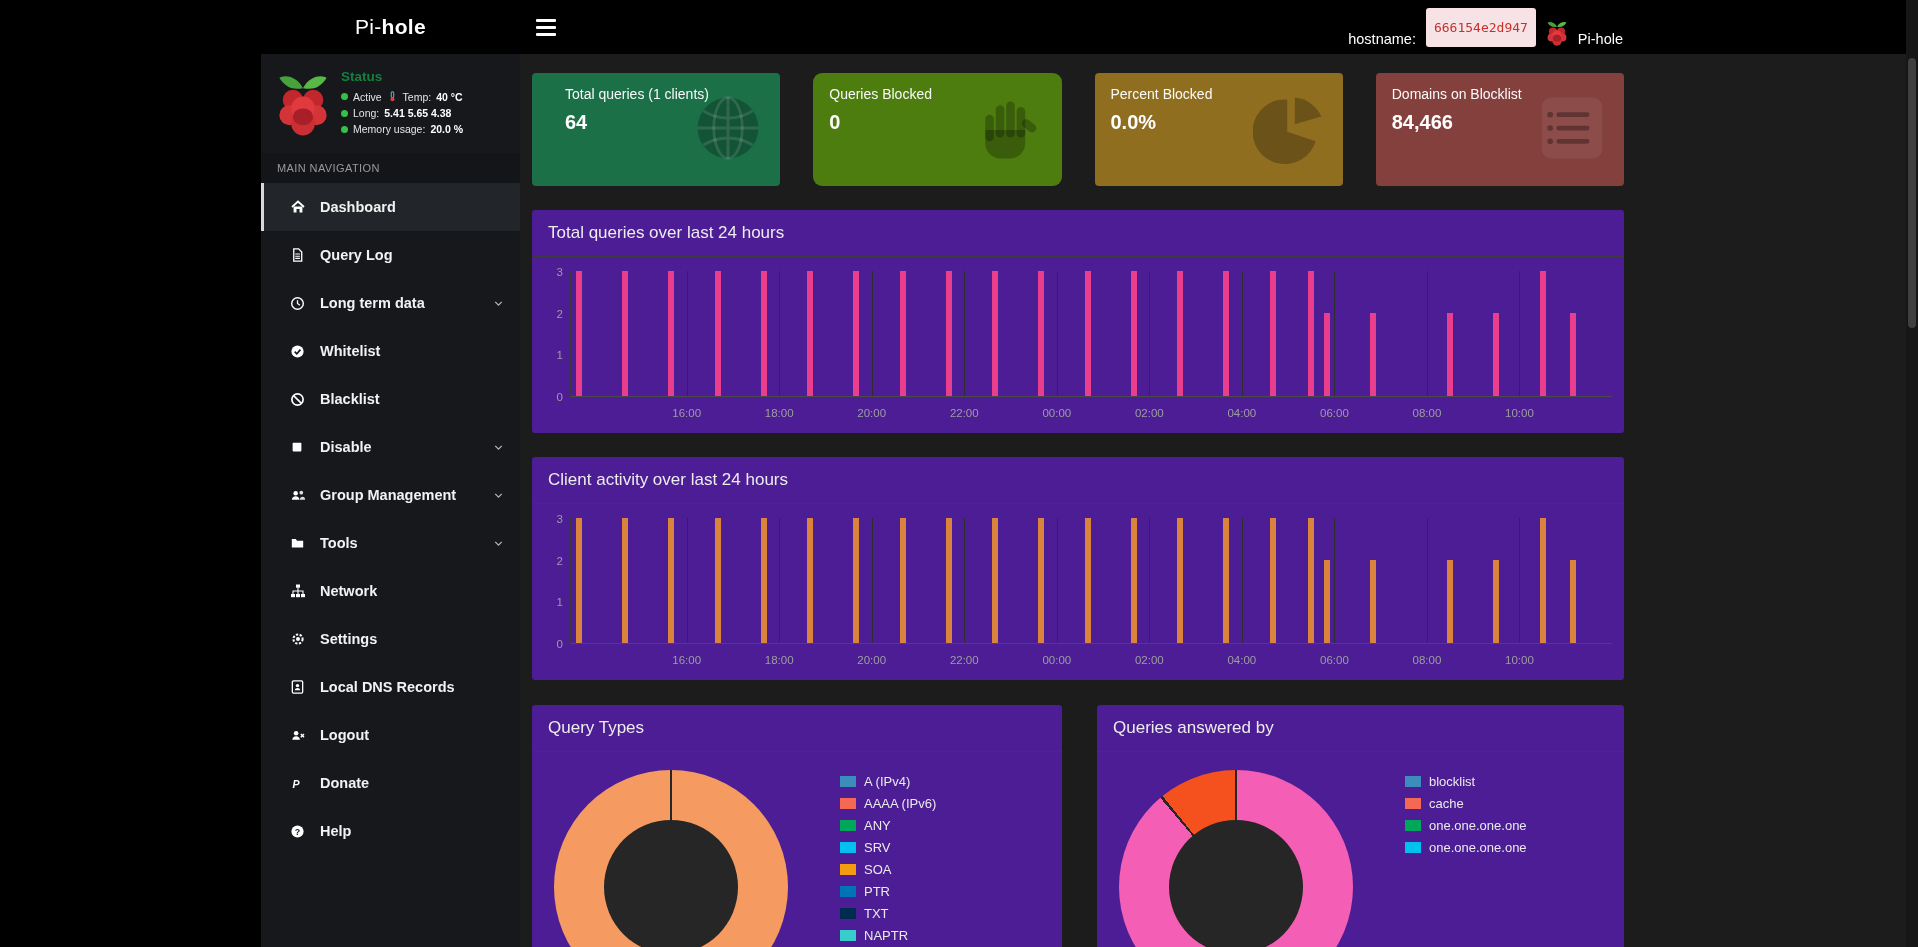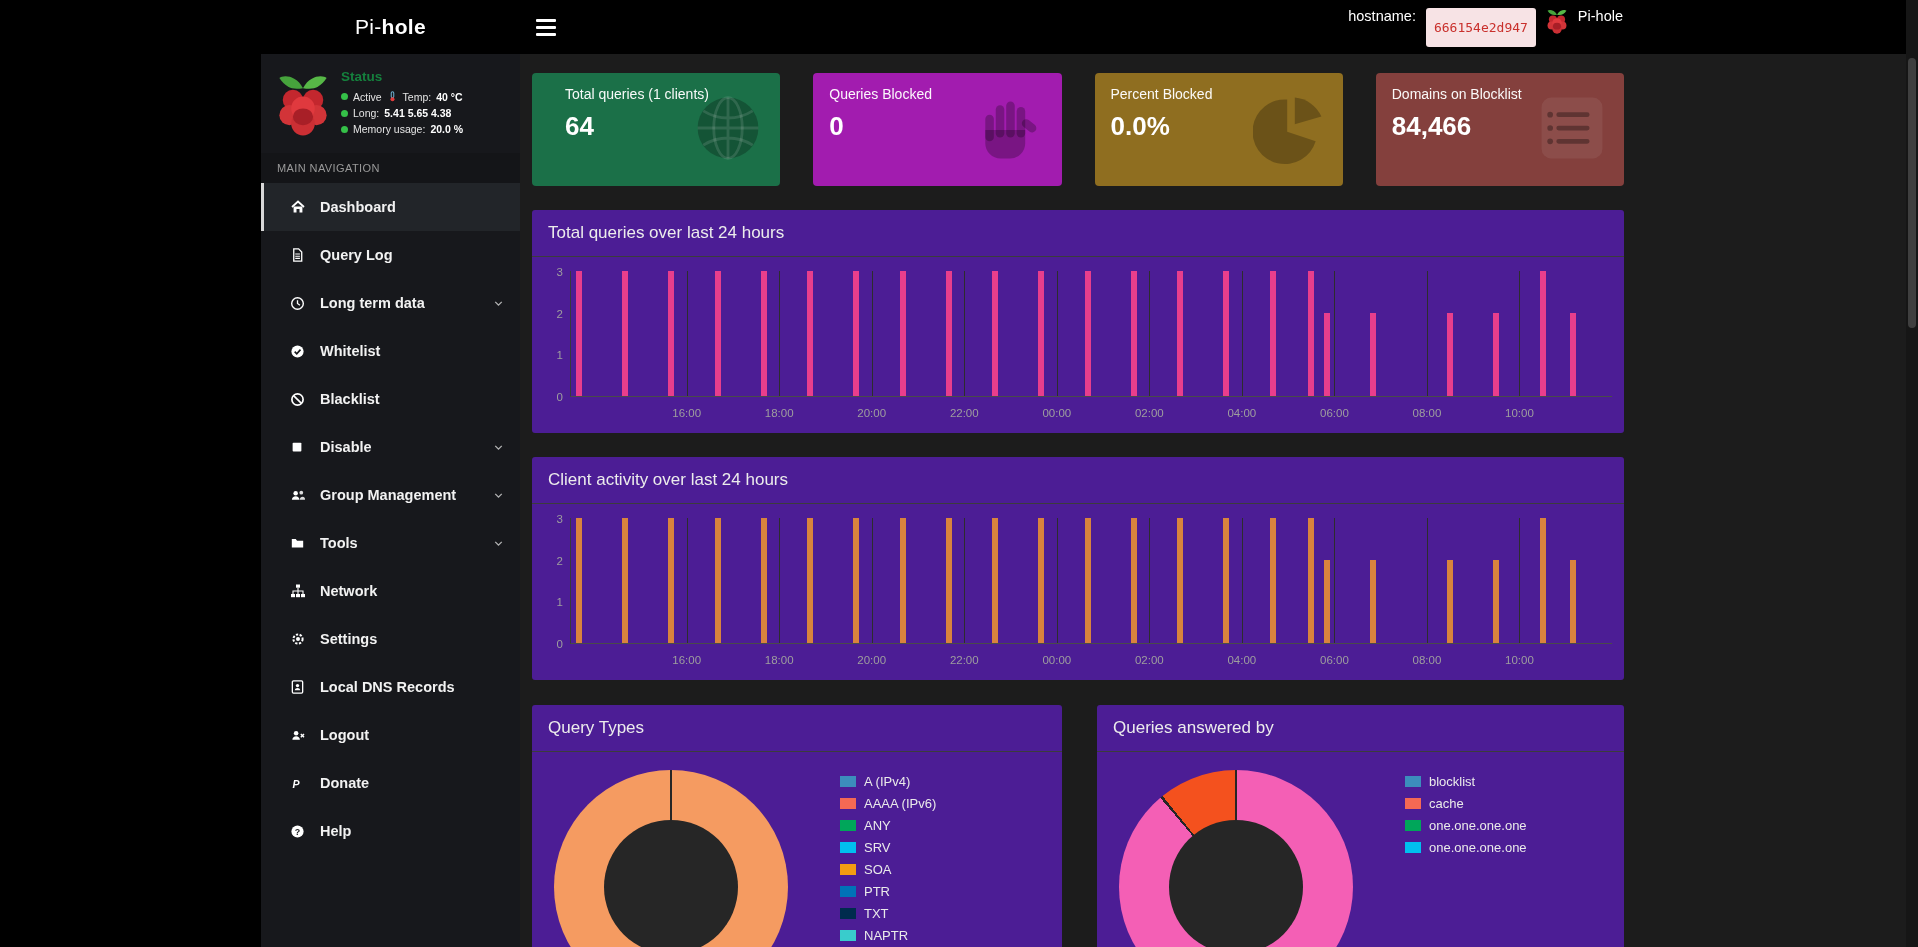--- a/index.html
+++ b/index.html
@@ -8,21 +8,21 @@
   .app{position:absolute;left:261px;top:0;width:1657px;height:947px;}
 
   
   .navbar{display:flex;height:54px;background:#000;color:#fff;}
   .navbar-brand{width:259px;display:flex;align-items:center;justify-content:center;
     font-size:21px;font-weight:300;letter-spacing:.3px;cursor:pointer;}
   .navbar-brand b{font-weight:700;}
   .navbar-main{flex:1;display:flex;align-items:center;padding-left:16px;}
   .hamburger{width:20px;display:flex;flex-direction:column;gap:4px;cursor:pointer;}
   .hamburger span{height:3px;background:#fff;border-radius:1px;}
-  .nav-right{margin-left:auto;margin-right:295px;display:flex;align-items:flex-start;gap:10px;font-size:14.5px;}
+  .nav-right{margin-left:auto;margin-right:295px;display:flex;align-items:flex-end;gap:10px;font-size:14.5px;}
   .hostname-badge{background:#f7e3e5;color:#c9302c;font-family:"DejaVu Sans Mono",monospace;
     font-size:13px;padding:12px 8px;border-radius:3px;}
 
   
   .sidebar{position:absolute;top:54px;left:0;width:259px;height:893px;background:#17181c;color:#eee;}
   .status-box{display:flex;padding:15px 10px 12px 15px;gap:11px;}
   .status-title{font-weight:700;font-size:13.5px;margin-bottom:6px;color:#15803d;}
   .status-line{font-size:10.5px;color:#e4e4e4;display:flex;align-items:center;gap:5px;margin-top:4px;white-space:nowrap;}
   .status-line b{color:#fff;}
   .dot{width:7px;height:7px;border-radius:50%;background:#35c048;display:inline-block;flex:0 0 auto;}
@@ -36,21 +36,21 @@
 
   
   .content{position:absolute;left:259px;top:54px;width:1398px;height:893px;background:#1c1c1c;
     padding:19px 0 0 12px;box-sizing:border-box;}
   .inner{width:1092px;}
 
   .cards{display:grid;grid-template-columns:repeat(4,1fr);gap:33px;}
   .card{position:relative;height:113px;border-radius:4px;color:#fff;padding:13px 16px;
     box-sizing:border-box;overflow:hidden;cursor:pointer;}
   .card-title{font-size:14px;opacity:.97;}
-  .card-value{font-size:26px;font-weight:700;margin-top:9px;}
+  .card-value{font-size:20px;font-weight:700;margin-top:9px;}
   .card-icon{position:absolute;right:14px;top:50%;transform:translateY(-50%);}
 
   .panel{background:#4c1d95;border-radius:3px;margin-top:24px;}
   .panel h2{margin:0;padding:13px 16px;font-size:17px;font-weight:400;color:#ececec;border-bottom:1px solid #3c3c3c;}
 
   .barchart{position:relative;height:176px;}
   .plotarea{position:absolute;left:38px;right:12px;top:14px;bottom:36px;
     border-left:1px solid #3a3a3a;border-bottom:1px solid #4a4a4a;}
   .gridline{position:absolute;top:0;bottom:0;width:1px;background:#2d2d2d;}
   .bar{position:absolute;bottom:0;width:6px;transform:translateX(-3px);}
@@ -309,21 +309,21 @@
       <section class="cards" id="cards">
           <div class="card" style="background: rgb(27, 112, 72); padding-left: 33px;">
             <div class="card-title">Total queries (1 clients)</div>
             <div class="card-value">64</div>
             <span class="card-icon"><svg width="76" height="76" viewBox="0 0 80 80">
                 <circle cx="40" cy="40" r="32" fill="rgba(0,0,0,0.25)"></circle>
                 <path d="M8 40h64M40 8v64M14 22c16 10 36 10 52 0M14 58c16-10 36-10 52 0" stroke="rgba(255,255,255,0.12)" stroke-width="3" fill="none"></path>
                 <ellipse cx="40" cy="40" rx="15" ry="32" fill="none" stroke="rgba(255,255,255,0.12)" stroke-width="3"></ellipse>
               </svg></span>
           </div>
-          <div class="card" style="background: #a21caf;">
+          <div class="card" style="background: #4d7c0f; border-radius: 9px;">
             <div class="card-title">Queries Blocked</div>
             <div class="card-value">0</div>
             <span class="card-icon"><svg width="76" height="76" viewBox="0 0 80 80">
                 <g fill="rgba(0,0,0,0.25)">
                   <rect x="14" y="26" width="9" height="28" rx="4.5"></rect>
                   <rect x="25" y="16" width="9" height="34" rx="4.5"></rect>
                   <rect x="36" y="12" width="9" height="38" rx="4.5"></rect>
                   <rect x="47" y="18" width="9" height="32" rx="4.5"></rect>
                   <path d="M14 42h42v14a16 16 0 0 1-16 16H30a16 16 0 0 1-16-16z"></path>
                   <rect x="52" y="33" width="17" height="9" rx="4.5" transform="rotate(38 60 37)"></rect>

